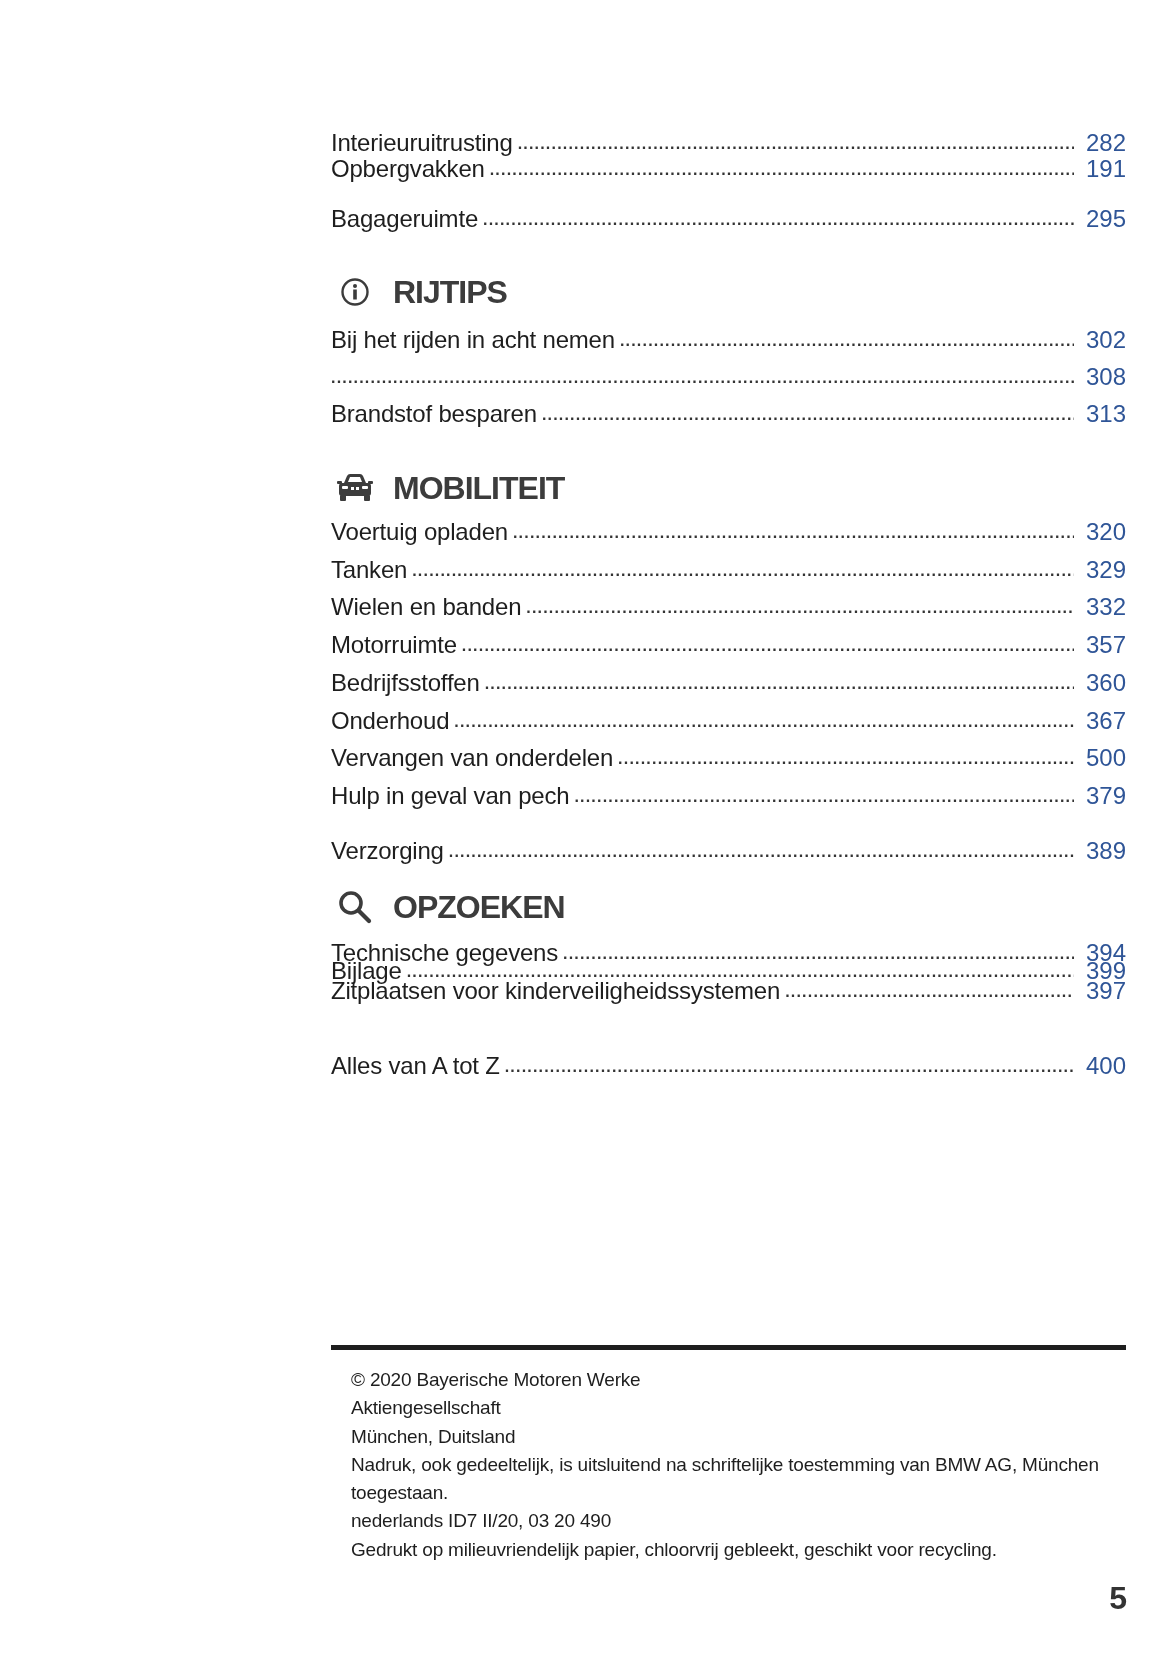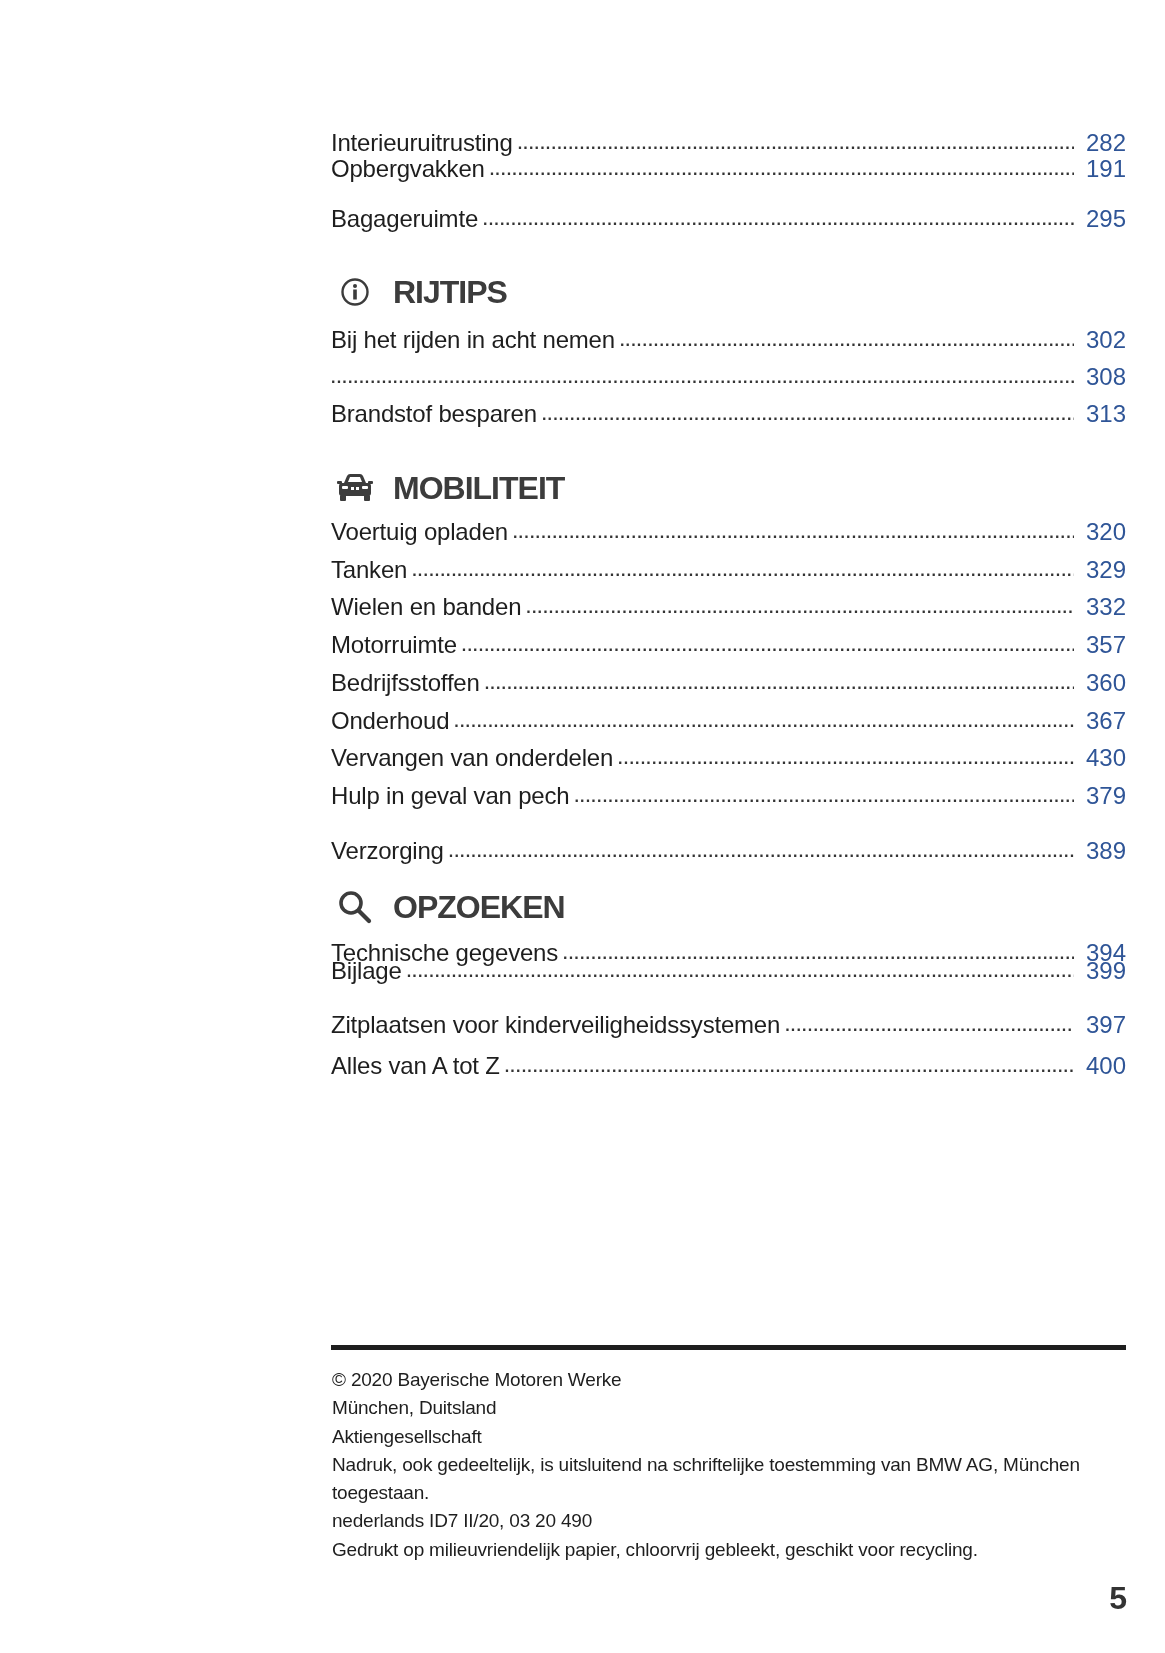--- a/index.html
+++ b/index.html
@@ -10,21 +10,21 @@
          font-size: 24px; white-space: nowrap; }
   .row .title { flex: 0 0 auto; padding-right: 5px; letter-spacing: -0.2px; }
   .row .dots { flex: 1 1 auto; overflow: hidden; height: 34px; position: relative; }
   .row .dots::before { content: "................................................................................................................................................................................................................................";
         position: absolute; left: 0; bottom: 7px; font-size: 16px; letter-spacing: 1.2px; color: #333; font-weight: bold; }
   .row .page { flex: 0 0 auto; width: 48px; text-align: right; color: #2f5597; padding-left: 4px; }
   .heading { position: absolute; left: 0; height: 40px; display: flex; align-items: center; }
   .heading .icon { position: absolute; left: 5px; width: 38px; height: 34px; display: flex; align-items: center; justify-content: center; }
   .heading .label { position: absolute; left: 62px; font-size: 32px; font-weight: bold; color: #3c3c3c; letter-spacing: -1px; white-space: nowrap; }
   .rule { position: absolute; left: 331px; top: 1345px; width: 795px; height: 5px; background: #1e1e1e; }
-  .footer { position: absolute; left: 332px; top: 1366px; width: 800px; font-size: 19px; line-height: 28.3px; color: #1e1e1e; }
+  .footer { position: absolute; left: 351px; top: 1366px; width: 800px; font-size: 19px; line-height: 28.3px; color: #1e1e1e; }
   .footer div { white-space: nowrap; letter-spacing: -0.2px; }
   .pagenum { position: absolute; left: 1100px; top: 1580px; width: 27px; text-align: right; font-size: 32px; font-weight: bold; color: #333; }
 </style>
 </head>
 <body>
 
 <div class="toc">
 
   <div class="row" style="top:126px">
     <span class="title">Interieuruitrusting</span>
@@ -111,21 +111,21 @@
     <span class="page">360</span>
   </div>
   <div class="row" style="top:704px">
     <span class="title">Onderhoud</span>
     <span class="dots"></span>
     <span class="page">367</span>
   </div>
   <div class="row" style="top:741px">
     <span class="title">Vervangen van onderdelen</span>
     <span class="dots"></span>
-    <span class="page">430</span>
+    <span class="page">500</span>
   </div>
   <div class="row" style="top:779px">
     <span class="title">Hulp in geval van pech</span>
     <span class="dots"></span>
     <span class="page">379</span>
   </div>
   <div class="row" style="top:834px">
     <span class="title">Verzorging</span>
     <span class="dots"></span>
     <span class="page">389</span>
@@ -138,42 +138,42 @@
         <line x1="20.5" y1="20.5" x2="31" y2="31" stroke="#3c3c3c" stroke-width="4.2" stroke-linecap="round"></line>
       </svg>
     </span>
     <span class="label">OPZOEKEN</span>
   </div>
   <div class="row" style="top:936px">
     <span class="title">Technische gegevens</span>
     <span class="dots"></span>
     <span class="page">394</span>
   </div>
-  <div class="row" style="top:1008px">
+  <div class="row" style="top:974px">
     <span class="title">Zitplaatsen voor kinderveiligheidssystemen</span>
     <span class="dots"></span>
     <span class="page">397</span>
   </div>
   <div class="row" style="top:954px">
     <span class="title">Bijlage</span>
     <span class="dots"></span>
     <span class="page">399</span>
   </div>
   <div class="row" style="top:1049px">
     <span class="title">Alles van A tot Z</span>
     <span class="dots"></span>
     <span class="page">400</span>
   </div>
 </div>
 
 <div class="rule"></div>
 
 <div class="footer">
   <div>© 2020 Bayerische Motoren Werke</div>
+  <div>Aktiengesellschaft</div>
   <div>München, Duitsland</div>
-  <div>Aktiengesellschaft</div>
   <div>Nadruk, ook gedeeltelijk, is uitsluitend na schriftelijke toestemming van BMW AG, München</div>
   <div>toegestaan.</div>
   <div>nederlands ID7 II/20, 03 20 490</div>
   <div>Gedrukt op milieuvriendelijk papier, chloorvrij gebleekt, geschikt voor recycling.</div>
 </div>
 
 <div class="pagenum">5</div>
 
 </body></html>

